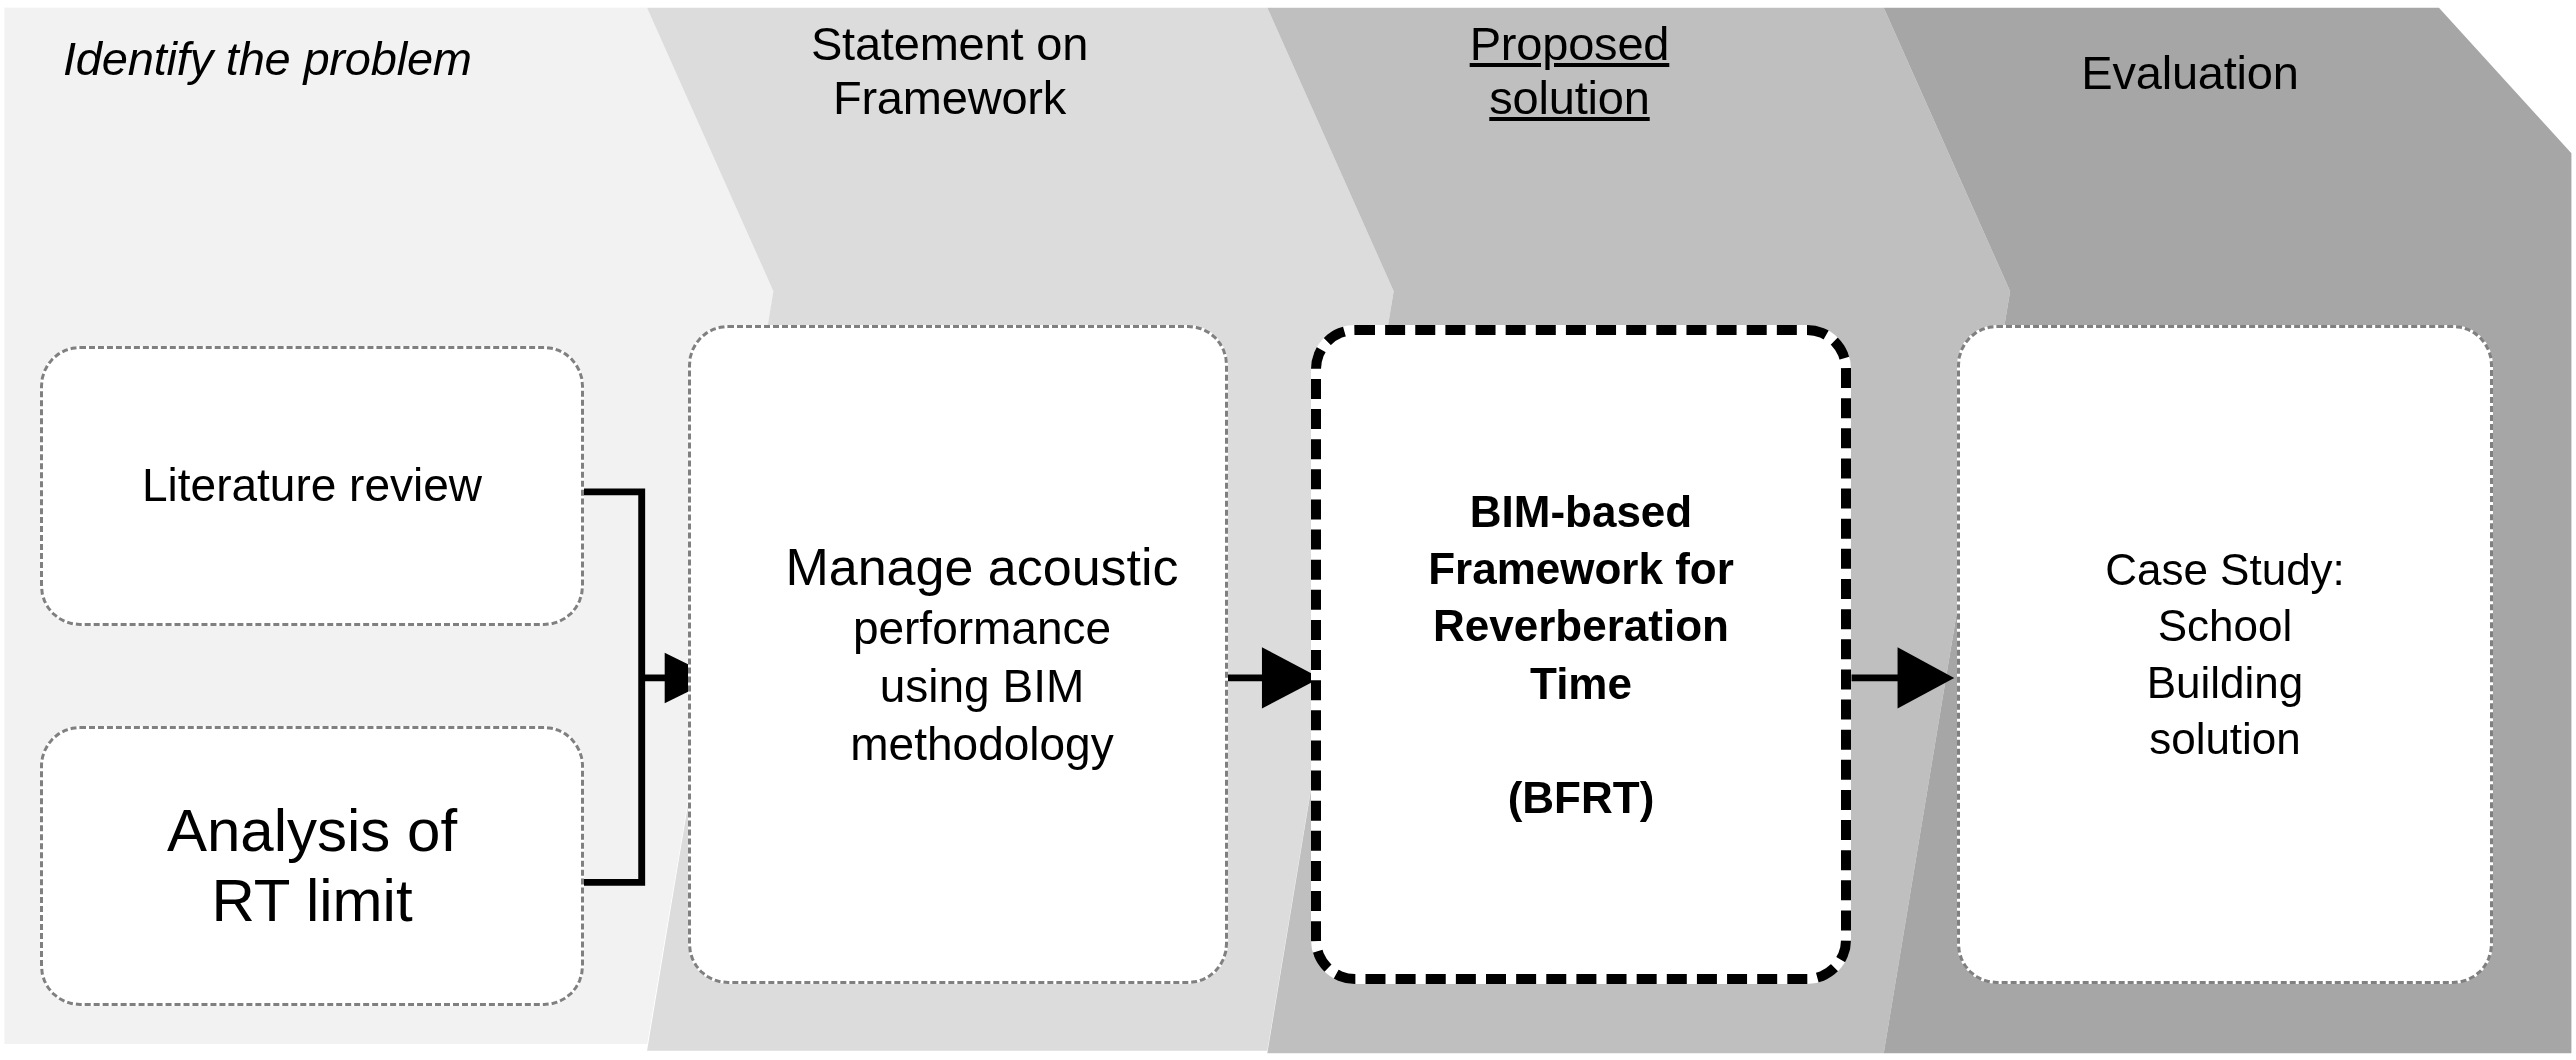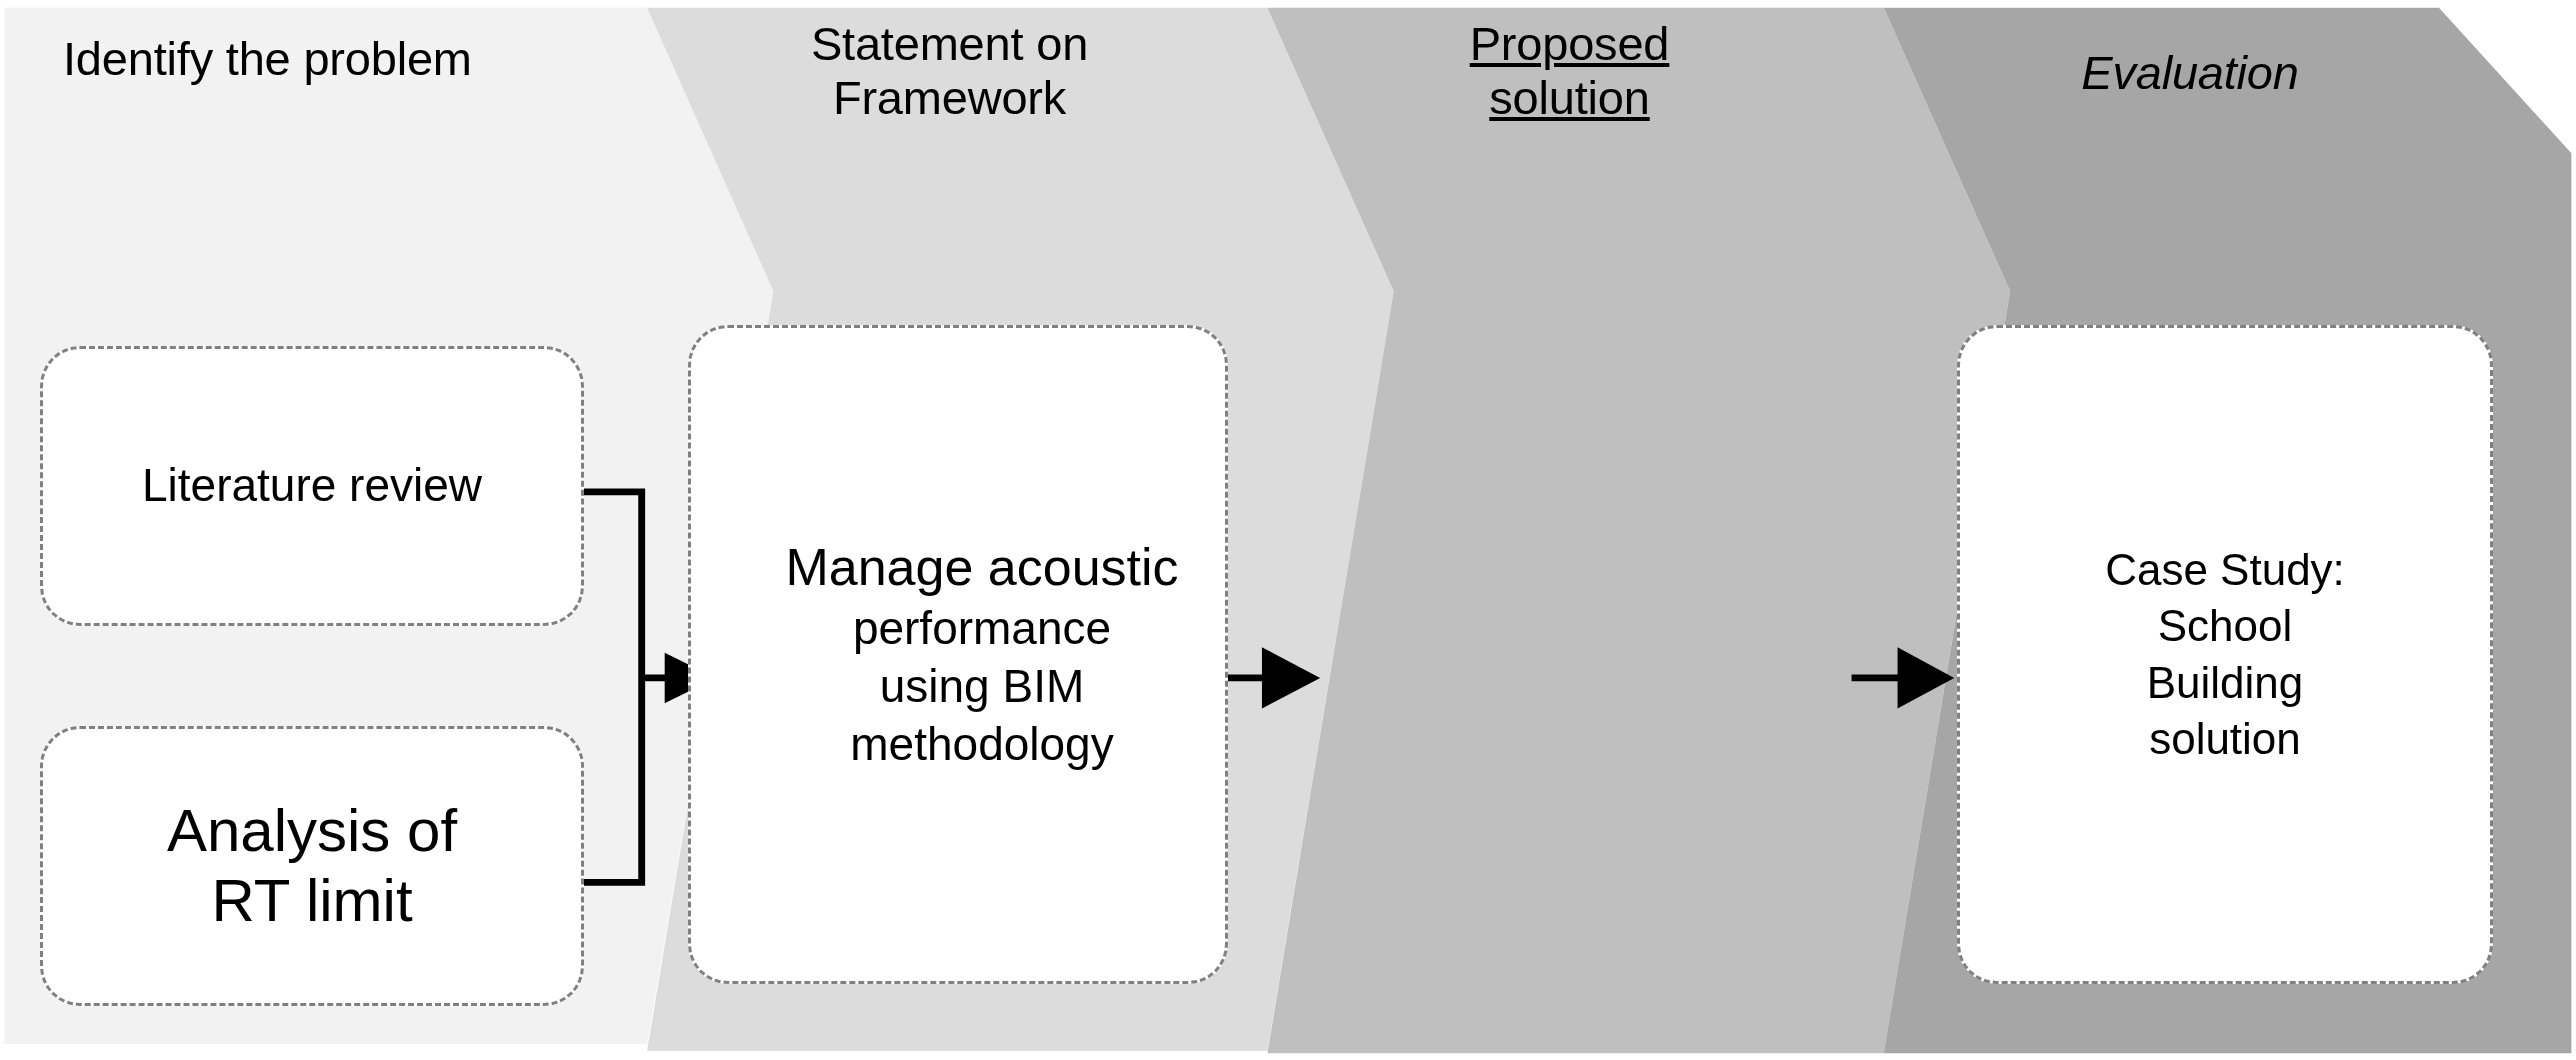--- a/index.html
+++ b/index.html
@@ -33,24 +33,24 @@
   .phase-title {
     position: absolute;
     text-align: center;
     color: #000000;
     font-size: 47px;
     line-height: 1.14;
     letter-spacing: -0.2px;
     white-space: pre-line;
     font-weight: 400;
   }
-  #title-0 { left: 23px;   top: 32px;  width: 605px; text-align: left; padding-left: 40px; box-sizing: border-box; }
+  #title-0 { left: 23px;   top: 32px;  width: 605px; text-align: left; padding-left: 40px; box-sizing: border-box; font-style: italic; }
   #title-1 { left: 674px;  top: 17px;  width: 551px; }
   #title-2 { left: 1294px; top: 17px;  width: 551px; text-decoration: underline; }
-  #title-3 { left: 1899px; top: 46px;  width: 582px; font-style: italic; }
+  #title-3 { left: 1899px; top: 46px;  width: 582px; }
 
   
   .node {
     position: absolute;
     background: #ffffff;
     border-style: dashed;
     box-sizing: border-box;
     display: flex;
     align-items: center;
     justify-content: center;
@@ -146,20 +146,28 @@
     <span class="node-text">Analysis of
 RT limit</span>
   </div>
 
   <div class="node thin" id="node-obj">
     <span class="node-text"><span class="lead">Manage acoustic</span><span>performance
 using BIM
 methodology</span></span>
   </div>
 
+  <div class="node thick" id="node-bfrt">
+    <span class="node-text">BIM-based
+Framework for
+Reverberation
+Time
+
+(BFRT)</span>
+  </div>
 
   <div class="node thin" id="node-case">
     <span class="node-text">Case Study:
 School
 Building
 solution</span>
   </div>
 
 </div>
 

